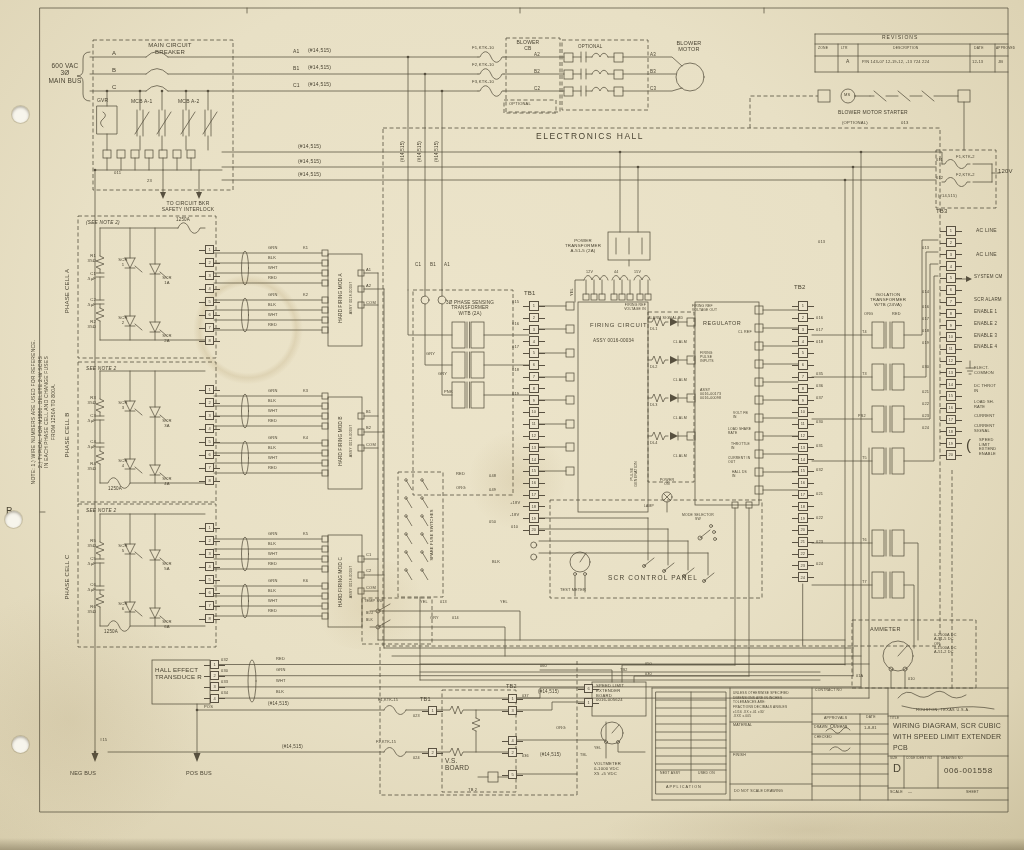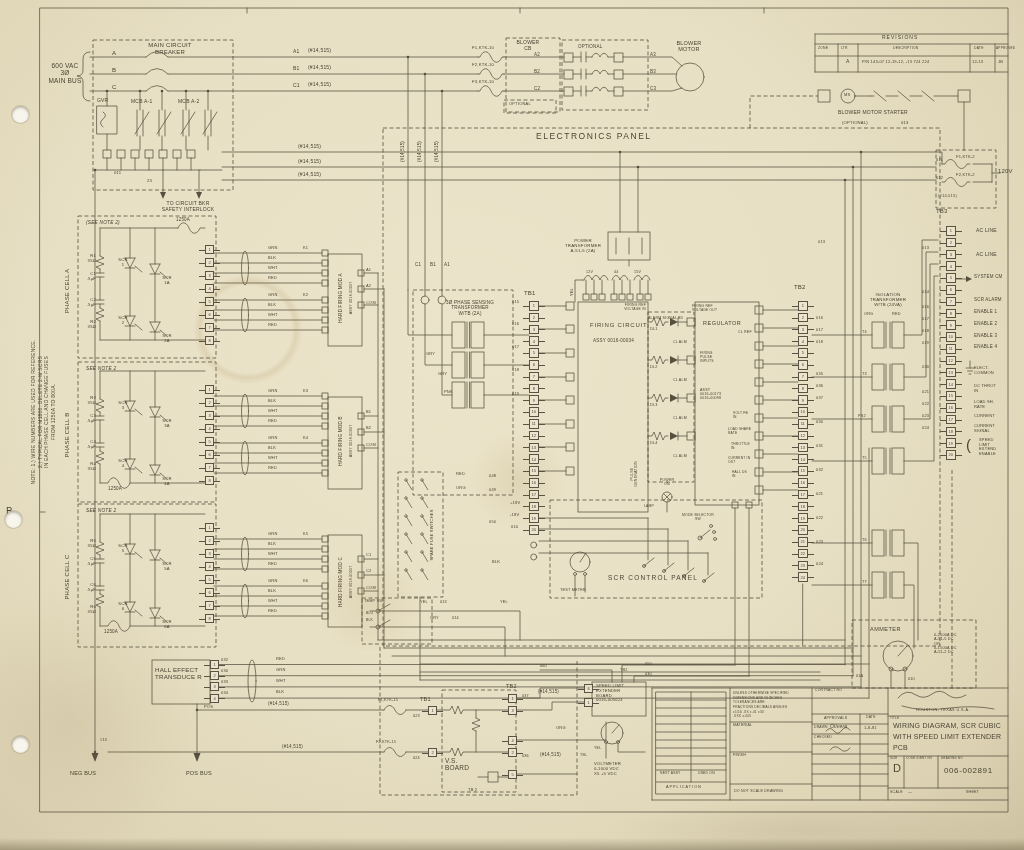--- a/index.html
+++ b/index.html
@@ -456,21 +456,21 @@
       <div class="lbl" style="left: 844px; top: 93px; font-size: 4px;">MS</div>
       <div class="lbl" style="left: 838px; top: 110px; font-size: 5px;">BLOWER MOTOR STARTER</div>
       <div class="lbl" style="left: 842px; top: 121px; font-size: 4.2px;">(OPTIONAL)</div>
       <div class="lbl" style="left: 901px; top: 121px; font-size: 4.2px;">013</div>
       <div class="lbl" style="left: 936px; top: 158px; font-size: 4px;">011</div>
       <div class="lbl" style="left: 956px; top: 155px; font-size: 4px;">F1,KTK-2</div>
       <div class="lbl" style="left: 936px; top: 176px; font-size: 4px;">012</div>
       <div class="lbl" style="left: 956px; top: 173px; font-size: 4px;">F2,KTK-2</div>
       <div class="lbl" style="left: 938px; top: 194px; font-size: 4px;">(#14,515)</div>
       <div class="lbl" style="left: 998px; top: 168px; font-size: 6px;">120V</div>
-      <div class="lbl" style="left: 536px; top: 132px; font-size: 8.5px; letter-spacing: 1.5px;">ELECTRONICS  PANEL</div>
+      <div class="lbl" style="left: 536px; top: 132px; font-size: 8.5px; letter-spacing: 1.5px;">ELECTRONICS  HALL</div>
       <div class="lbl" style="left: 936px; top: 208px; font-size: 6px;">TB3</div>
       <div class="lbl" style="left: 976px; top: 228px; font-size: 5px;">AC LINE</div>
       <div class="lbl" style="left: 976px; top: 252px; font-size: 5px;">AC LINE</div>
       <div class="lbl" style="left: 974px; top: 274px; font-size: 4.5px;">SYSTEM CM</div>
       <div class="lbl" style="left: 974px; top: 297px; font-size: 4.5px;">SCR ALARM</div>
       <div class="lbl" style="left: 974px; top: 309px; font-size: 4.5px;">ENABLE 1</div>
       <div class="lbl" style="left: 974px; top: 321px; font-size: 4.5px;">ENABLE 2</div>
       <div class="lbl" style="left: 974px; top: 333px; font-size: 4.5px;">ENABLE 3</div>
       <div class="lbl" style="left: 974px; top: 344px; font-size: 4.5px;">ENABLE 4</div>
       <div class="lbl" style="left: 974px; top: 366px; font-size: 4px;">ELECT.
@@ -901,21 +901,21 @@
     <div class="lbl" style="left:698px;top:772px;font-size:3.4px">USED ON</div>
     <div class="lbl" style="left:666px;top:785px;font-size:3.8px;letter-spacing:1px">APPLICATION</div>
     <div class="lbl" style="left:890px;top:717px;font-size:3px">TITLE</div>
     <div class="lbl" style="left:893px;top:722px;font-size:7px">WIRING DIAGRAM, SCR CUBIC</div>
     <div class="lbl" style="left:893px;top:733px;font-size:7px">WITH SPEED LIMIT EXTENDER</div>
     <div class="lbl" style="left:893px;top:744px;font-size:7px">PCB</div>
     <div class="lbl" style="left:890px;top:757px;font-size:3px">SIZE</div>
     <div class="lbl" style="left:893px;top:762px;font-size:11px">D</div>
     <div class="lbl" style="left:906px;top:757px;font-size:3px">CODE IDENT NO</div>
     <div class="lbl" style="left:941px;top:757px;font-size:3px">DRAWING NO</div>
-    <div class="lbl" style="left:944px;top:766px;font-size:8px;letter-spacing:.6px">006-002891</div>
+    <div class="lbl" style="left:944px;top:766px;font-size:8px;letter-spacing:.6px">006-001558</div>
     <div class="lbl" style="left:890px;top:790px;font-size:3.6px">SCALE</div>
     <div class="lbl" style="left:908px;top:790px;font-size:4px">—</div>
     <div class="lbl" style="left:966px;top:790px;font-size:3.6px">SHEET</div>
     <div class="lbl" style="left:916px;top:708px;font-size:3.8px;letter-spacing:.4px">HOUSTON, TEXAS U.S.A.</div>
   </div>
 
   <div class="hole" style="left:12px;top:106px;"></div>
   <div class="hole" style="left:5px;top:511px;"></div>
   <div class="hole" style="left:12px;top:736px;"></div>
   <div class="edge"></div>

